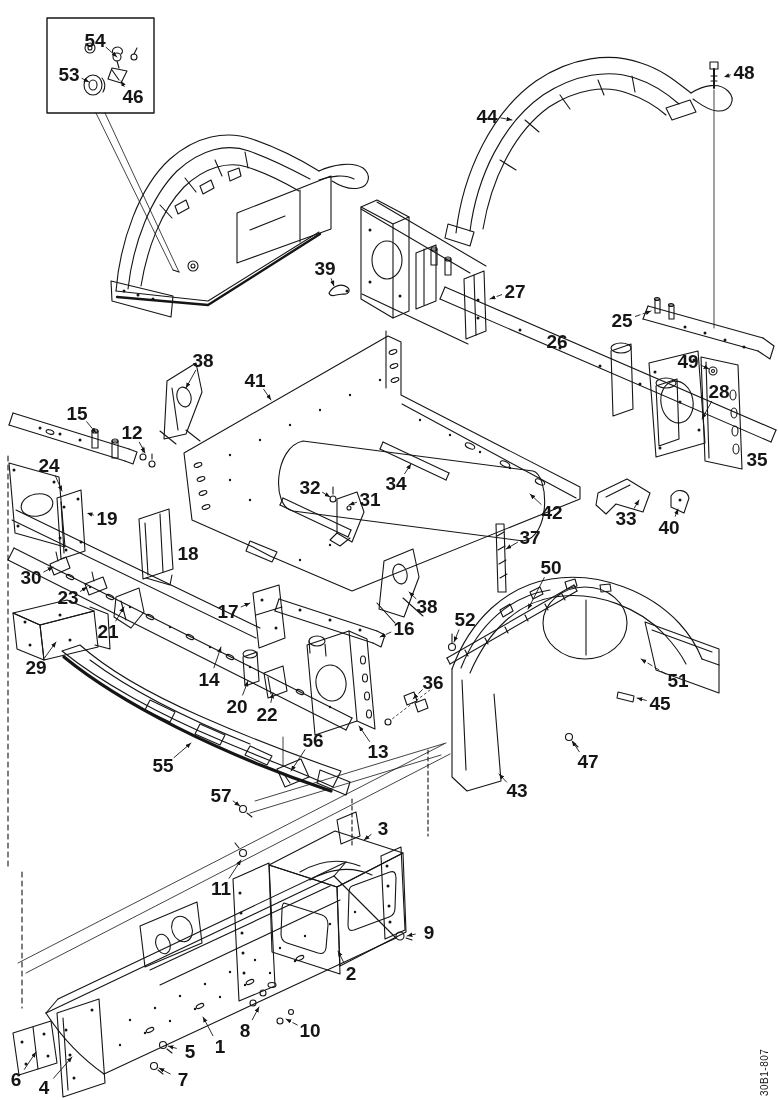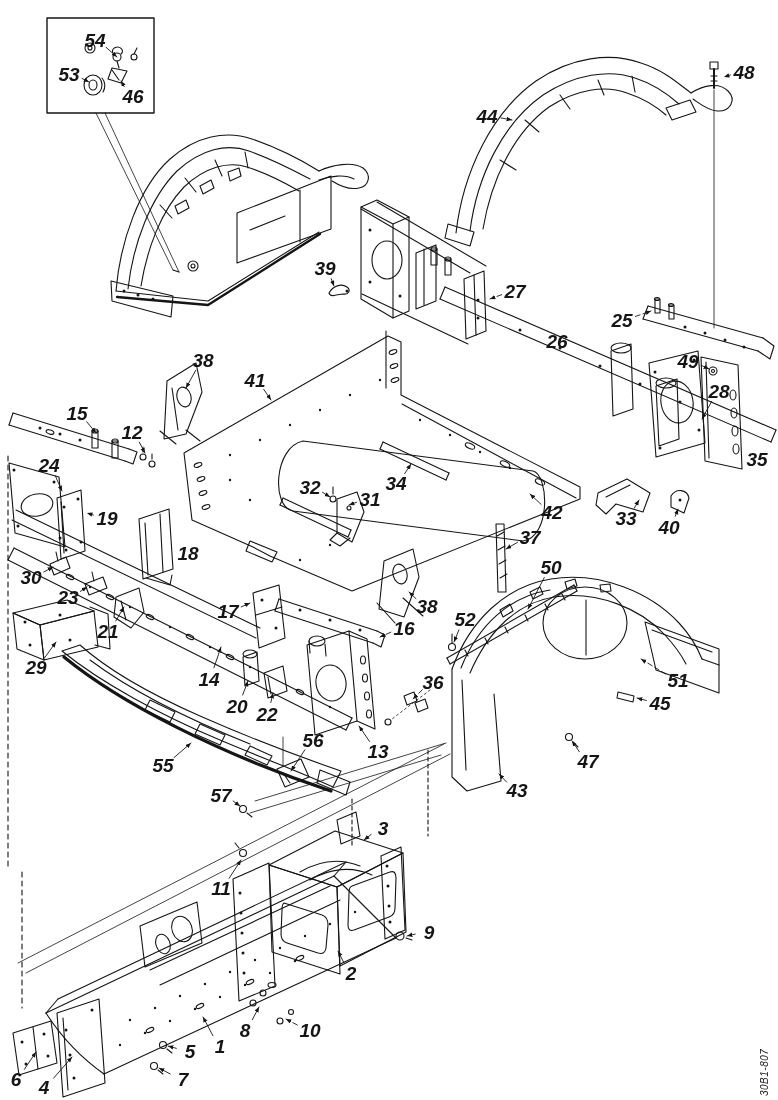--- a/index.html
+++ b/index.html
@@ -1,17 +1,17 @@
 <!DOCTYPE html>
 <html><head>
 <meta charset="utf-8">
 <style>
   html,body{margin:0;padding:0;background:#fff;}
   .canvas{position:relative;width:778px;height:1100px;background:#fff;overflow:hidden;
-          font-family:"Liberation Sans",sans-serif;font-style:italic;}
+          font-family:"Liberation Sans",sans-serif;}
   svg{position:absolute;left:0;top:0;}
   svg path, svg line, svg rect, svg ellipse, svg circle, svg polyline{
     fill:none;stroke:#151515;stroke-width:1.1;stroke-linecap:round;stroke-linejoin:round;}
   .heavy{stroke-width:3px;}
   .thin{stroke-width:.8px;}
   .dotfill{fill:#151515;stroke:none;}
   .callout-text{font-family:"Liberation Sans",sans-serif;font-weight:bold;font-size:19px;
     fill:#151515;stroke:none;}
   .fig-code{font-family:"Liberation Sans",sans-serif;font-size:10px;fill:#151515;stroke:none;letter-spacing:.5px;}
 </style>

